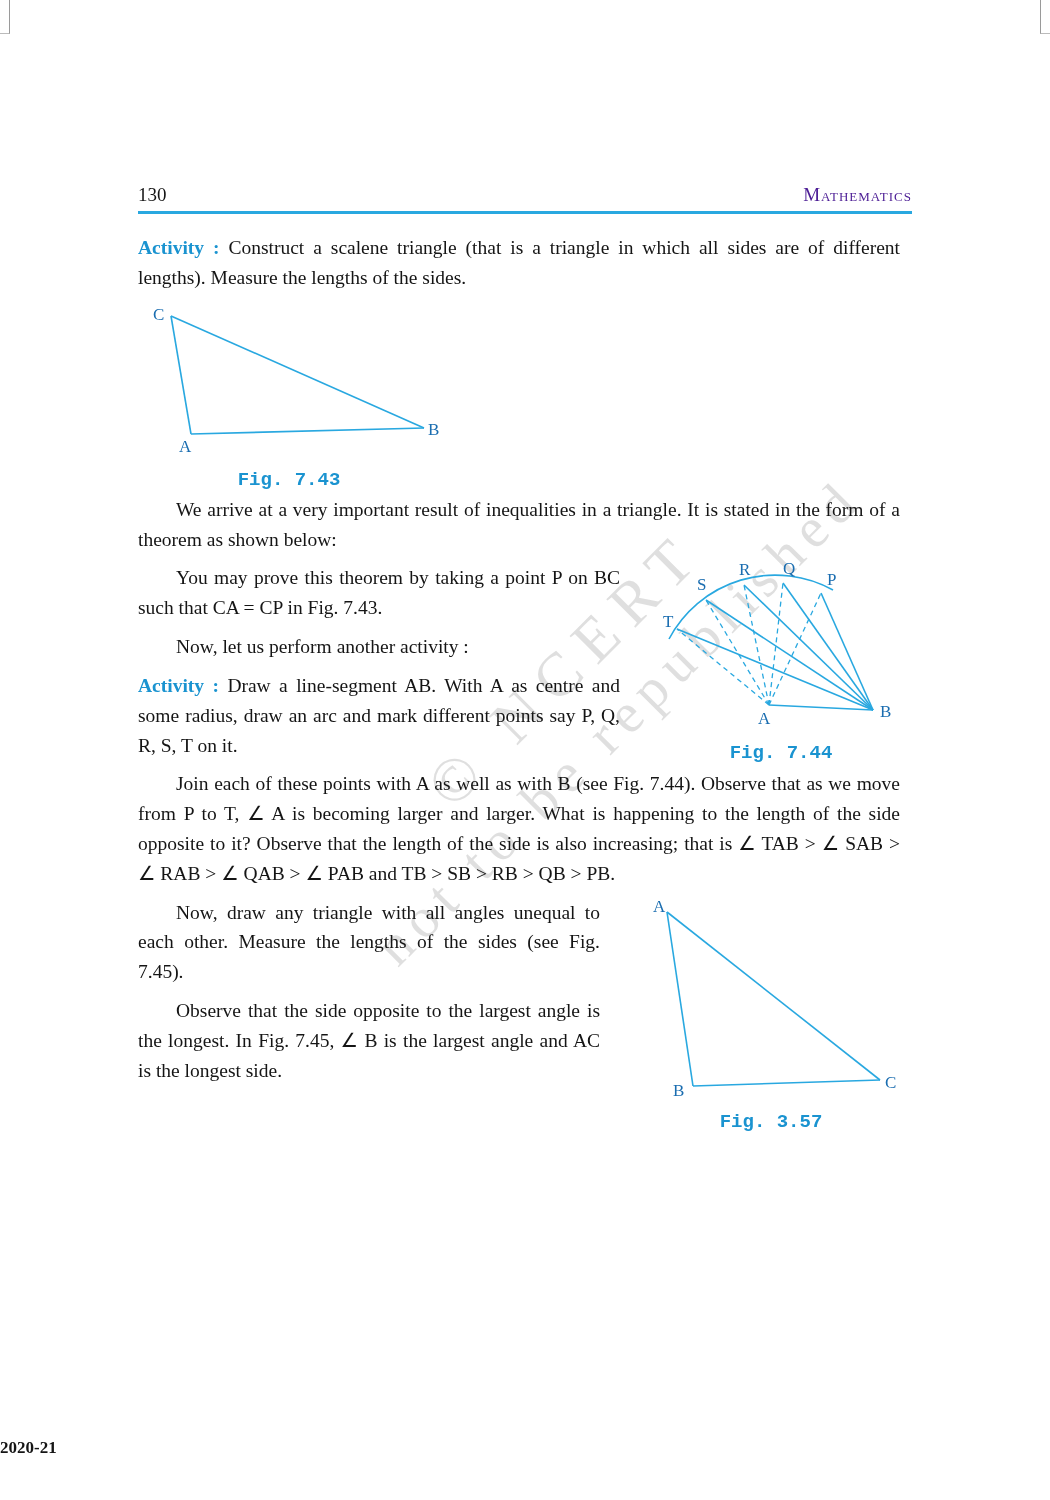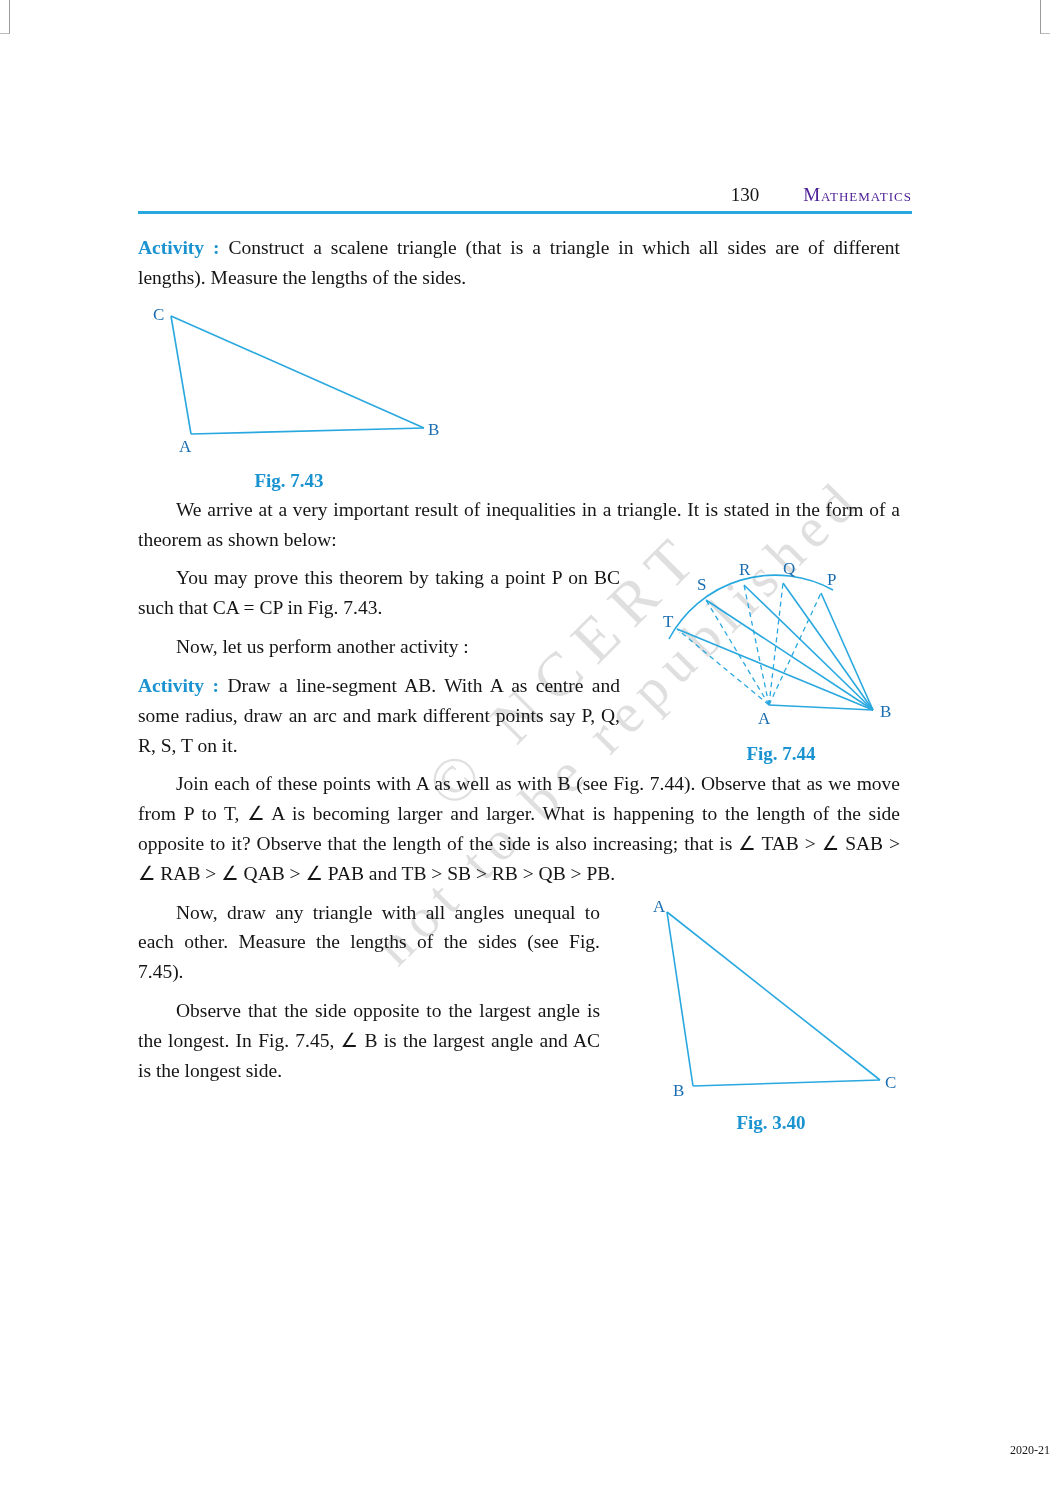--- a/index.html
+++ b/index.html
@@ -37,21 +37,21 @@
     pointer-events: none;
     z-index: 0;
   }
   .watermark .wline1 { font-size: 62px; letter-spacing: 14px; line-height: 1.25; }
   .watermark .wline2 { font-size: 56px; letter-spacing: 9px;  line-height: 1.25; }
 
   
   .page-header {
     position: absolute;
     top: 184px; left: 138px; right: 138px;
-    display: flex; justify-content: flex-end; align-items: baseline;
+    display: flex; justify-content: space-between; align-items: baseline;
     z-index: 2;
     gap: 44px;
   }
   .page-number { font-size: 19px; }
   .running-head {
     font-size: 19px;
     font-variant: small-caps;
     letter-spacing: 1px;
     color: #4c1d95;
   }
@@ -88,31 +88,33 @@
 
   figure.fig { margin: 0; text-align: center; }
   figure.fig svg { display: block; margin: 0 auto; }
   figcaption.figcap {
     color: #1a93d0;
     font-weight: bold;
     font-size: 19px;
     margin-top: 4px;
     text-align: center;
     text-indent: 0;
+    font-family: Liberation Mono, monospace;
   }
   .fig-line   { stroke: #29a8e0; stroke-width: 1.6; fill: none; }
   .fig-dashed { stroke: #29a8e0; stroke-width: 1.3; fill: none; stroke-dasharray: 5 4; }
   .fig-label  { fill: #1a6db0; font-family: "Liberation Serif", serif; font-size: 17px; }
 
   .page-footer {
     position: absolute;
     bottom: 42px; left: 0; right: 0;
-    text-align: right;
-    font-size: 12px;
+    text-align: left;
+    font-size: 17px;
     z-index: 2;
+    font-weight: bold;
   }
 </style>
 </head>
 <body>
 
 <div class="page">
 
   <div class="cropmark left"></div>
   <div class="cropmark right"></div>
 
@@ -204,21 +206,21 @@
       <div class="col-fig w290">
         <figure class="fig">
           <svg width="252" height="206" viewBox="0 0 252 206">
             <line class="fig-line" x1="22" y1="14" x2="48" y2="188"></line>
             <line class="fig-line" x1="22" y1="14" x2="235" y2="182"></line>
             <line class="fig-line" x1="48" y1="188" x2="235" y2="182"></line>
             <text class="fig-label" x="8" y="14">A</text>
             <text class="fig-label" x="28" y="198">B</text>
             <text class="fig-label" x="240" y="190">C</text>
           </svg>
-          <figcaption class="figcap">Fig. 3.40</figcaption>
+          <figcaption class="figcap">Fig. 3.57</figcaption>
         </figure>
       </div>
     </div>
 
   </main>
 
   <footer class="page-footer">
     <span>2020-21</span>
   </footer>
 

